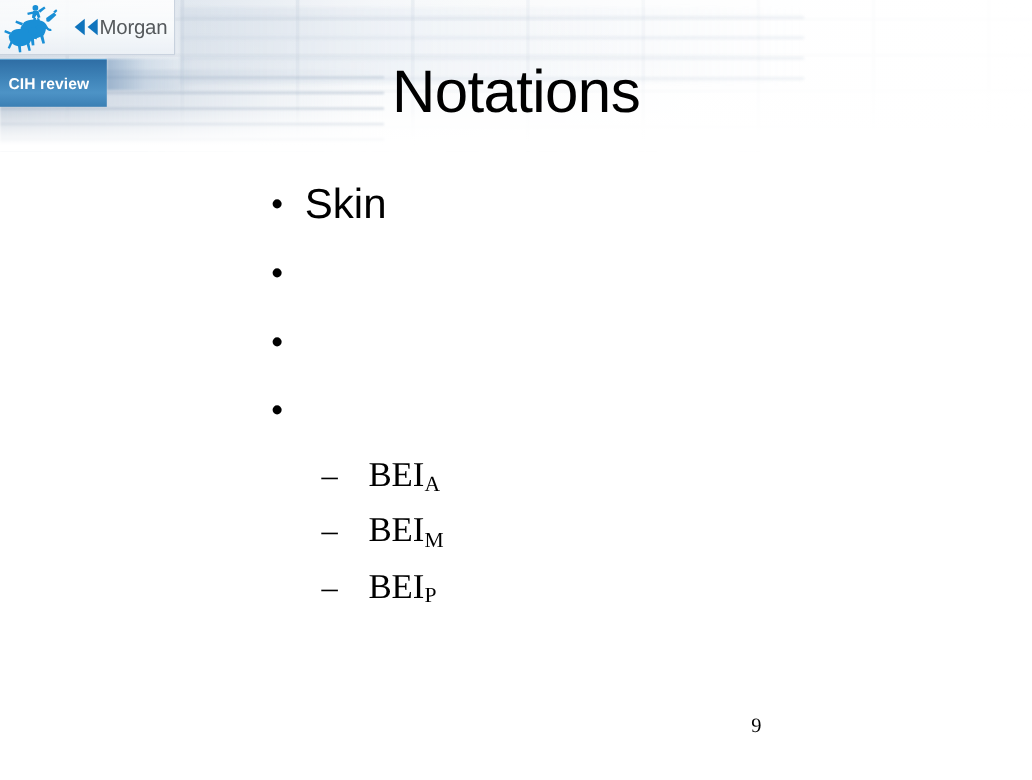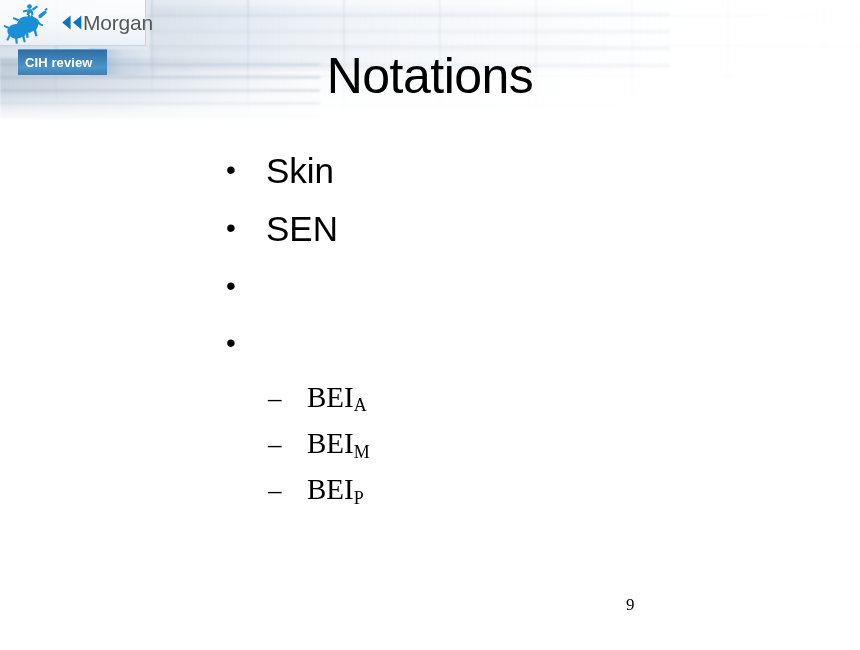--- a/index.html
+++ b/index.html
@@ -148,45 +148,44 @@
   }
   .logo-chevrons {
     width: 22px;
     height: 15px;
     flex: 0 0 22px;
     display: block;
     margin-left: 1px;
   }
   .logo-wordmark {
     font-family: "Liberation Sans", sans-serif;
-    font-size: 21px;
+    font-size: 17px;
     color: #55595c;
     letter-spacing: -0.2px;
     margin-left: 0px;
     line-height: 1;
   }
 
   
   .cih-tab {
     position: absolute;
     left: 0;
     top: 49px;
     width: 89px;
-    height: 26px;
+    height: 40px;
     background: linear-gradient(to bottom,
       #2f6ea5 0%,
       #3e83b8 38%,
       #4d93c6 70%,
       #3b7fb4 100%);
     border-top: 1px solid #5a9ecd;
     box-sizing: border-box;
     display: flex;
     align-items: center;
     padding-left: 7px;
-    margin-left: 18px;
   }
   .cih-tab-label {
     color: #ffffff;
     font-family: "Liberation Sans", sans-serif;
     font-size: 13px;
     font-weight: bold;
     letter-spacing: 0.1px;
     line-height: 1;
     white-space: nowrap;
   }
@@ -242,21 +241,20 @@
     font-size: 28px;
     line-height: 1.32;
     color: #000000;
     text-align: left;
     padding-left: 10px;
     box-sizing: border-box;
   }
   .bullet-text {
     flex: 1 1 auto;
     max-width: 262px;
-    margin-left: 12px;
   }
   .bullet-text .reg {
     font-size: 0.52em;
     vertical-align: 0.85em;
     letter-spacing: 0;
   }
 
   
   .subbullets {
     margin-top: 4px;
@@ -367,21 +365,20 @@
 
   <div class="content">
 
     <div class="bullet-row">
       <span class="bullet-mark">•</span>
       <span class="bullet-text">Skin</span>
     </div>
 
     <div class="bullet-row">
       <span class="bullet-mark">•</span>
-      <span class="bullet-text">SEN</span>
     </div>
 
     <div class="bullet-row">
       <span class="bullet-mark">•</span>
     </div>
 
     <div class="bullet-row">
       <span class="bullet-mark">•</span>
     </div>
 

